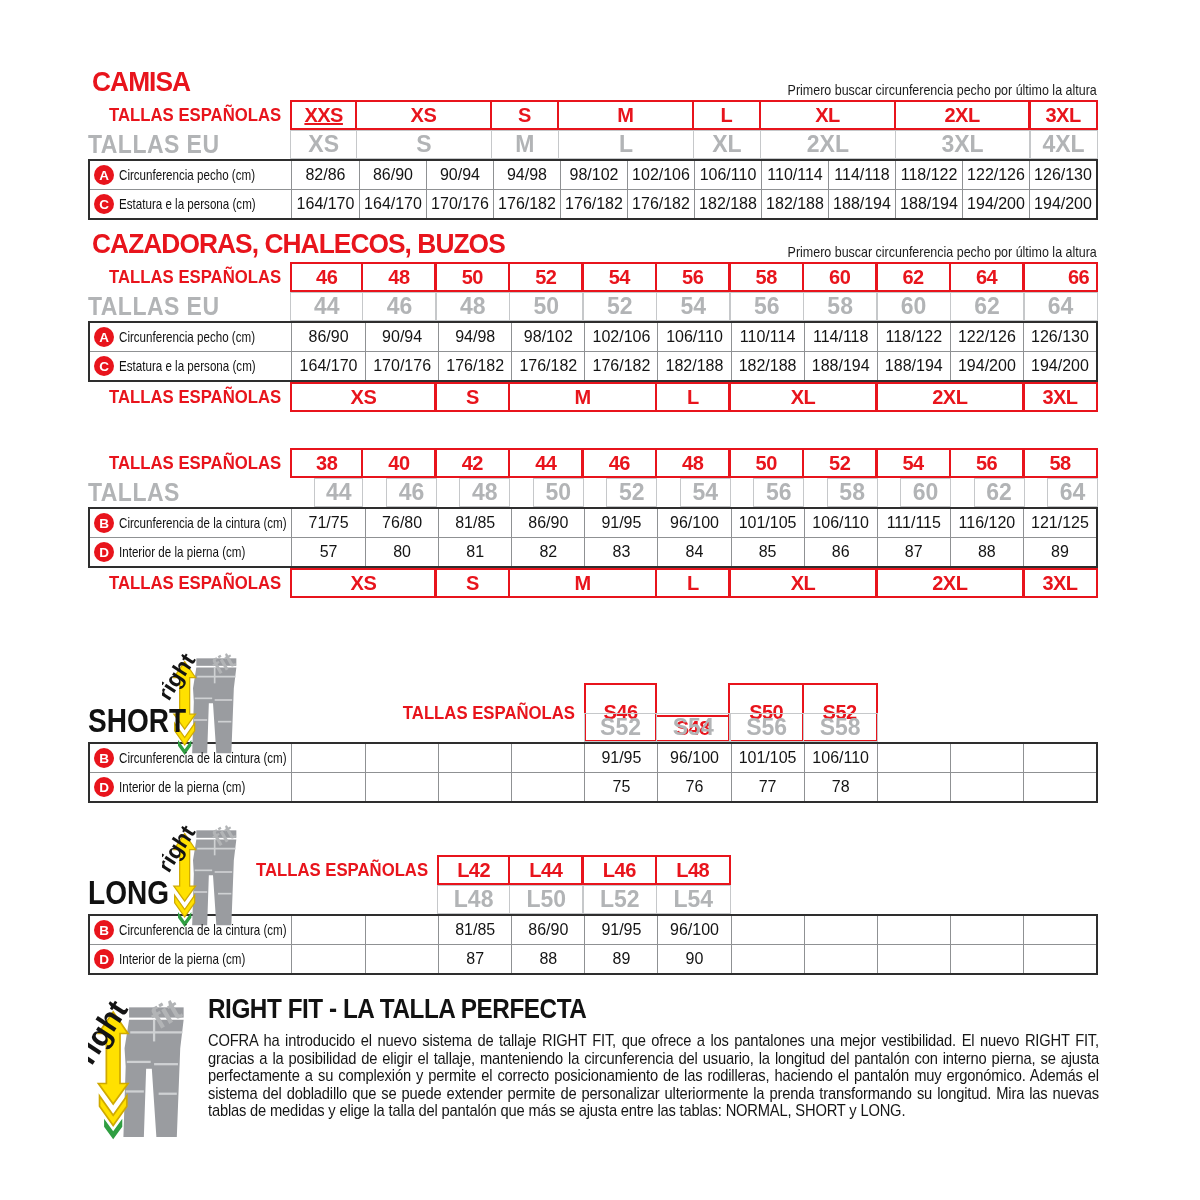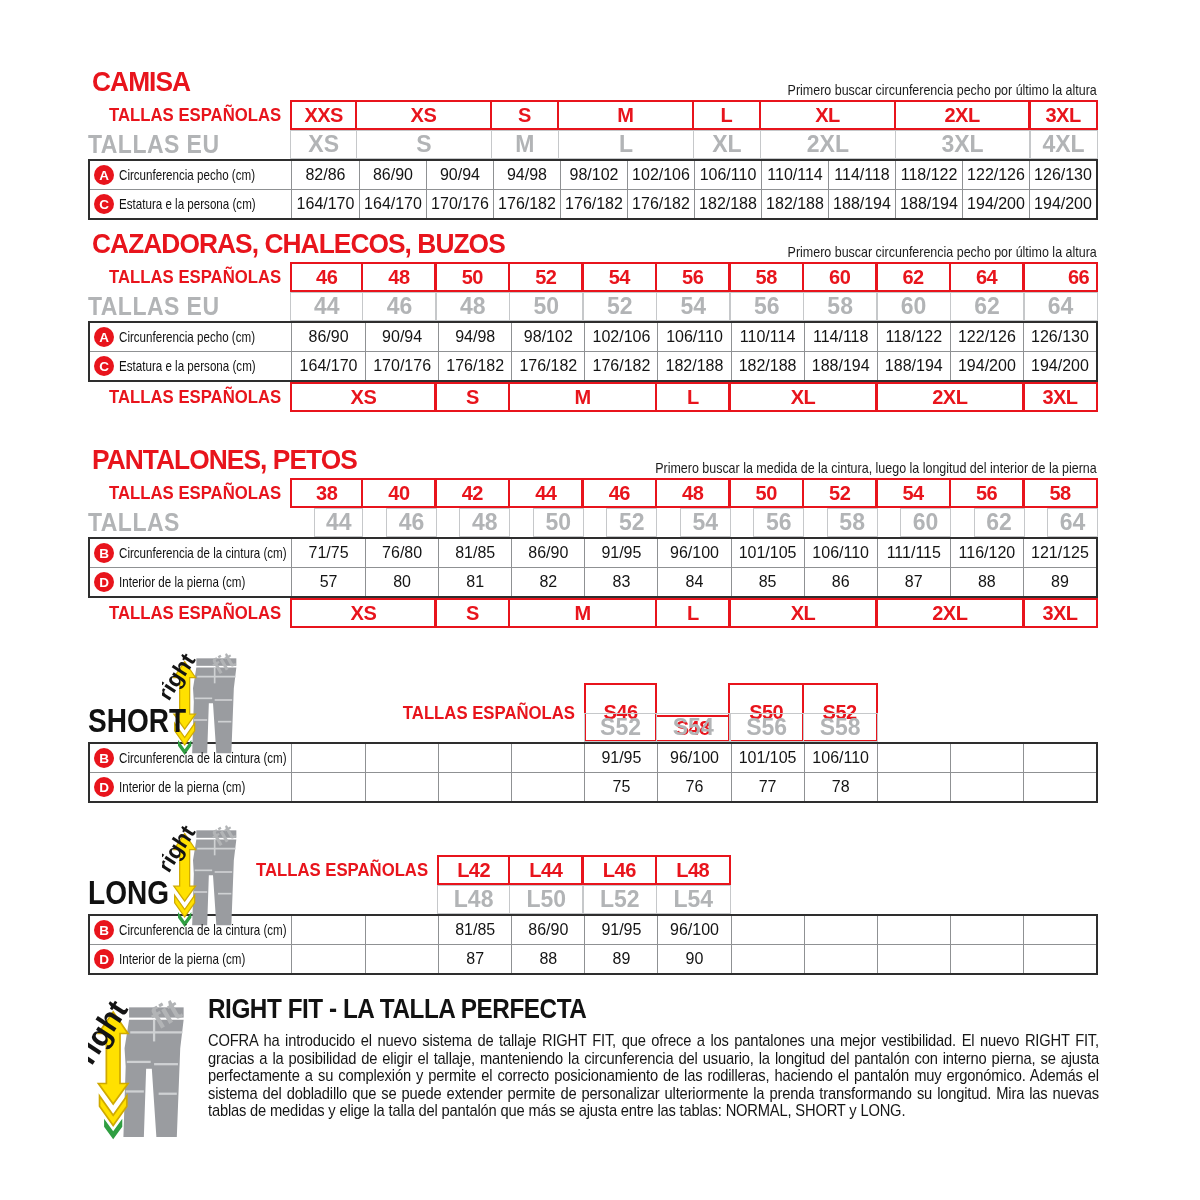--- a/index.html
+++ b/index.html
@@ -66,21 +66,21 @@
 <div class="page">
 
   <section class="sec" id="sec-camisa">
     <div class="title-row">
       <h2 class="sec-title">CAMISA</h2>
       <div class="note">Primero buscar circunferencia pecho por último la altura</div>
     </div>
     <div>
         <div class="grid-row red-row" style="grid-template-columns: 202px repeat(12, 1fr);">
           <div class="red-label" style="grid-column: 1 / 2;">TALLAS ESPAÑOLAS</div>
-          <div class="size-box first" style="grid-column: span 1;">XXS</div>
+          <div class="size-box first" style="grid-column: span 1; text-decoration: underline;">XXS</div>
           <div class="size-box" style="grid-column: span 2;">XS</div>
           <div class="size-box" style="grid-column: span 1;">S</div>
           <div class="size-box" style="grid-column: span 2;">M</div>
           <div class="size-box" style="grid-column: span 1;">L</div>
           <div class="size-box" style="grid-column: span 2;">XL</div>
           <div class="size-box" style="grid-column: span 2;">2XL</div>
           <div class="size-box" style="grid-column: span 1;">3XL</div>
         </div>
         <div class="grid-row gray-row" style="grid-template-columns: 202px repeat(12, 1fr);">
           <div class="gray-label" style="grid-column: 1 / 2;">TALLAS EU</div>
@@ -211,24 +211,20 @@
           <div class="size-box" style="grid-column: span 2;">M</div>
           <div class="size-box" style="grid-column: span 1;">L</div>
           <div class="size-box" style="grid-column: span 2;">XL</div>
           <div class="size-box" style="grid-column: span 2;">2XL</div>
           <div class="size-box" style="grid-column: span 1;">3XL</div>
         </div>
       </div>
   </section>
 
   <section class="sec" id="sec-pantalones">
-    <div class="title-row">
-      <h2 class="sec-title">PANTALONES, PETOS</h2>
-      <div class="note">Primero buscar la medida de la cintura, luego la longitud del interior de la pierna</div>
-    </div>
     <div>
         <div class="grid-row red-row" style="grid-template-columns: 202px repeat(11, 1fr);">
           <div class="red-label" style="grid-column: 1 / 2;">TALLAS ESPAÑOLAS</div>
           <div class="size-box first" style="grid-column: span 1;">38</div>
           <div class="size-box" style="grid-column: span 1;">40</div>
           <div class="size-box" style="grid-column: span 1;">42</div>
           <div class="size-box" style="grid-column: span 1;">44</div>
           <div class="size-box" style="grid-column: span 1;">46</div>
           <div class="size-box" style="grid-column: span 1;">48</div>
           <div class="size-box" style="grid-column: span 1;">50</div>

